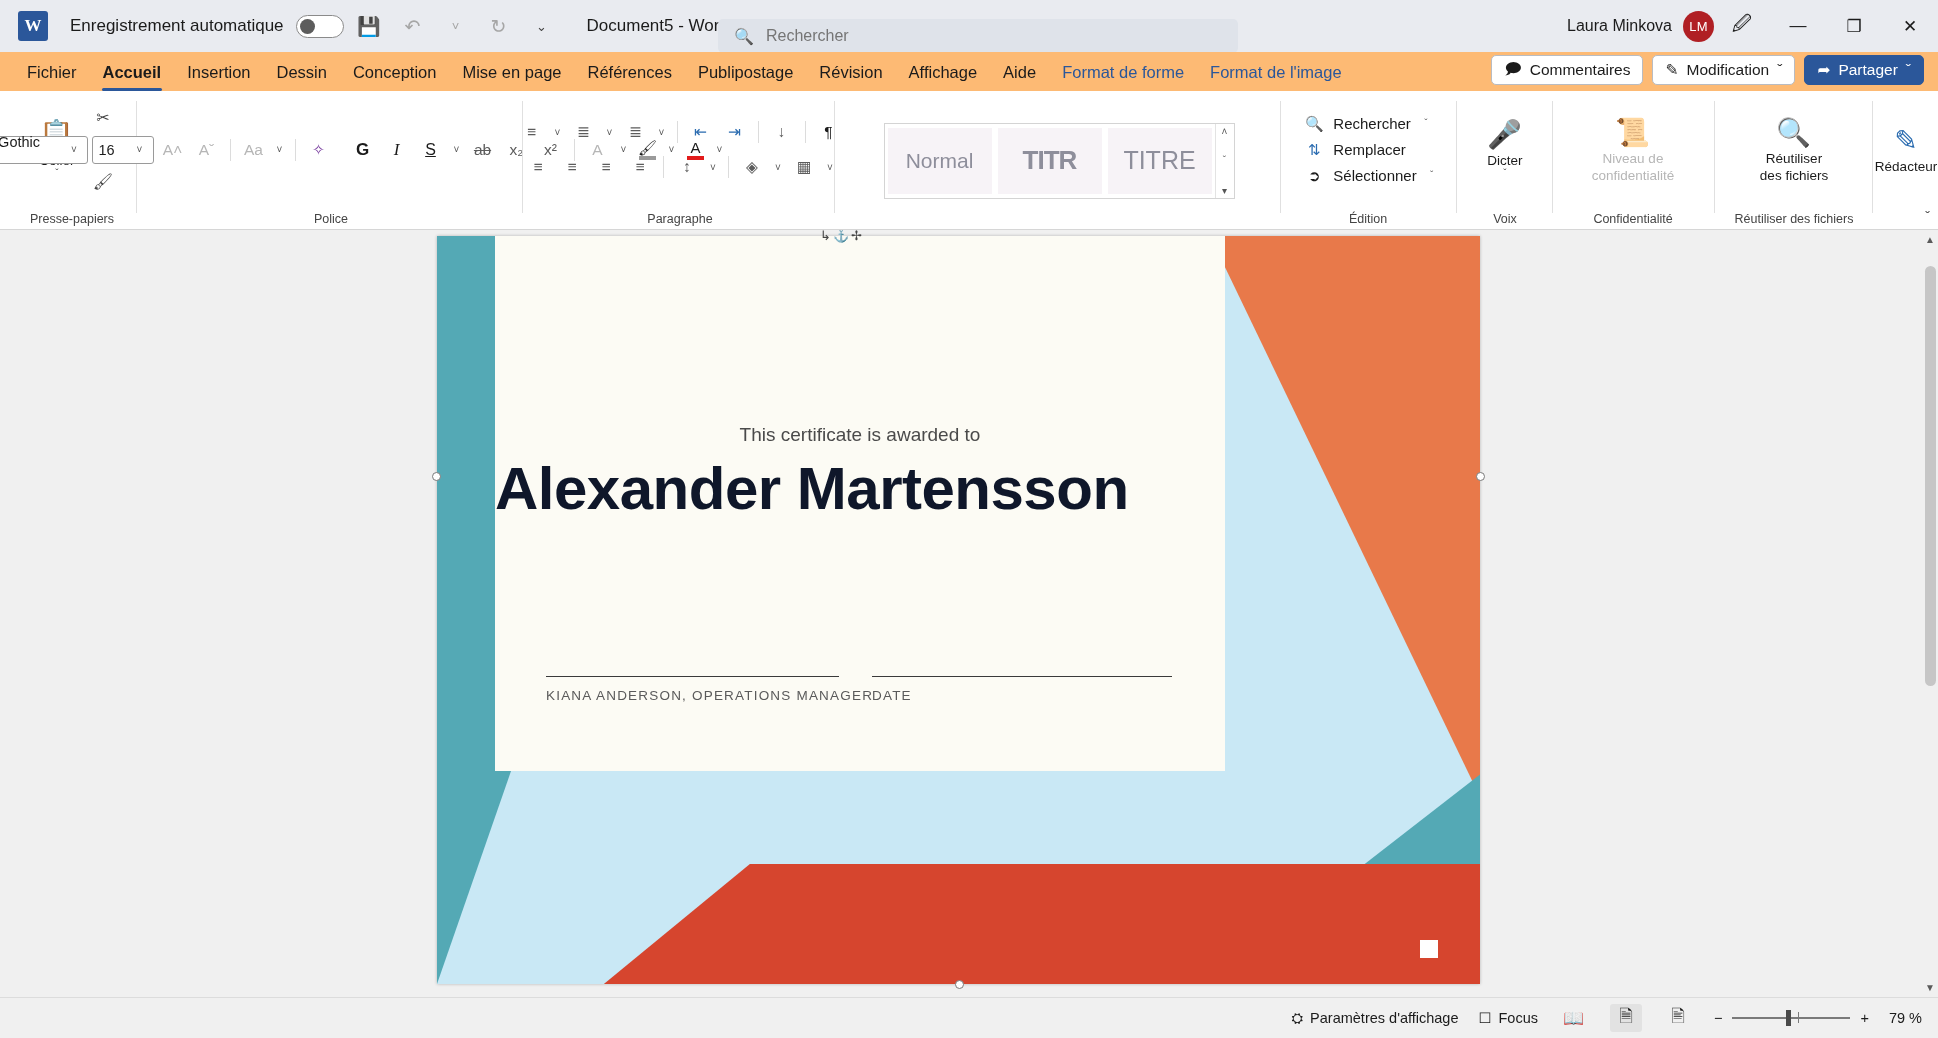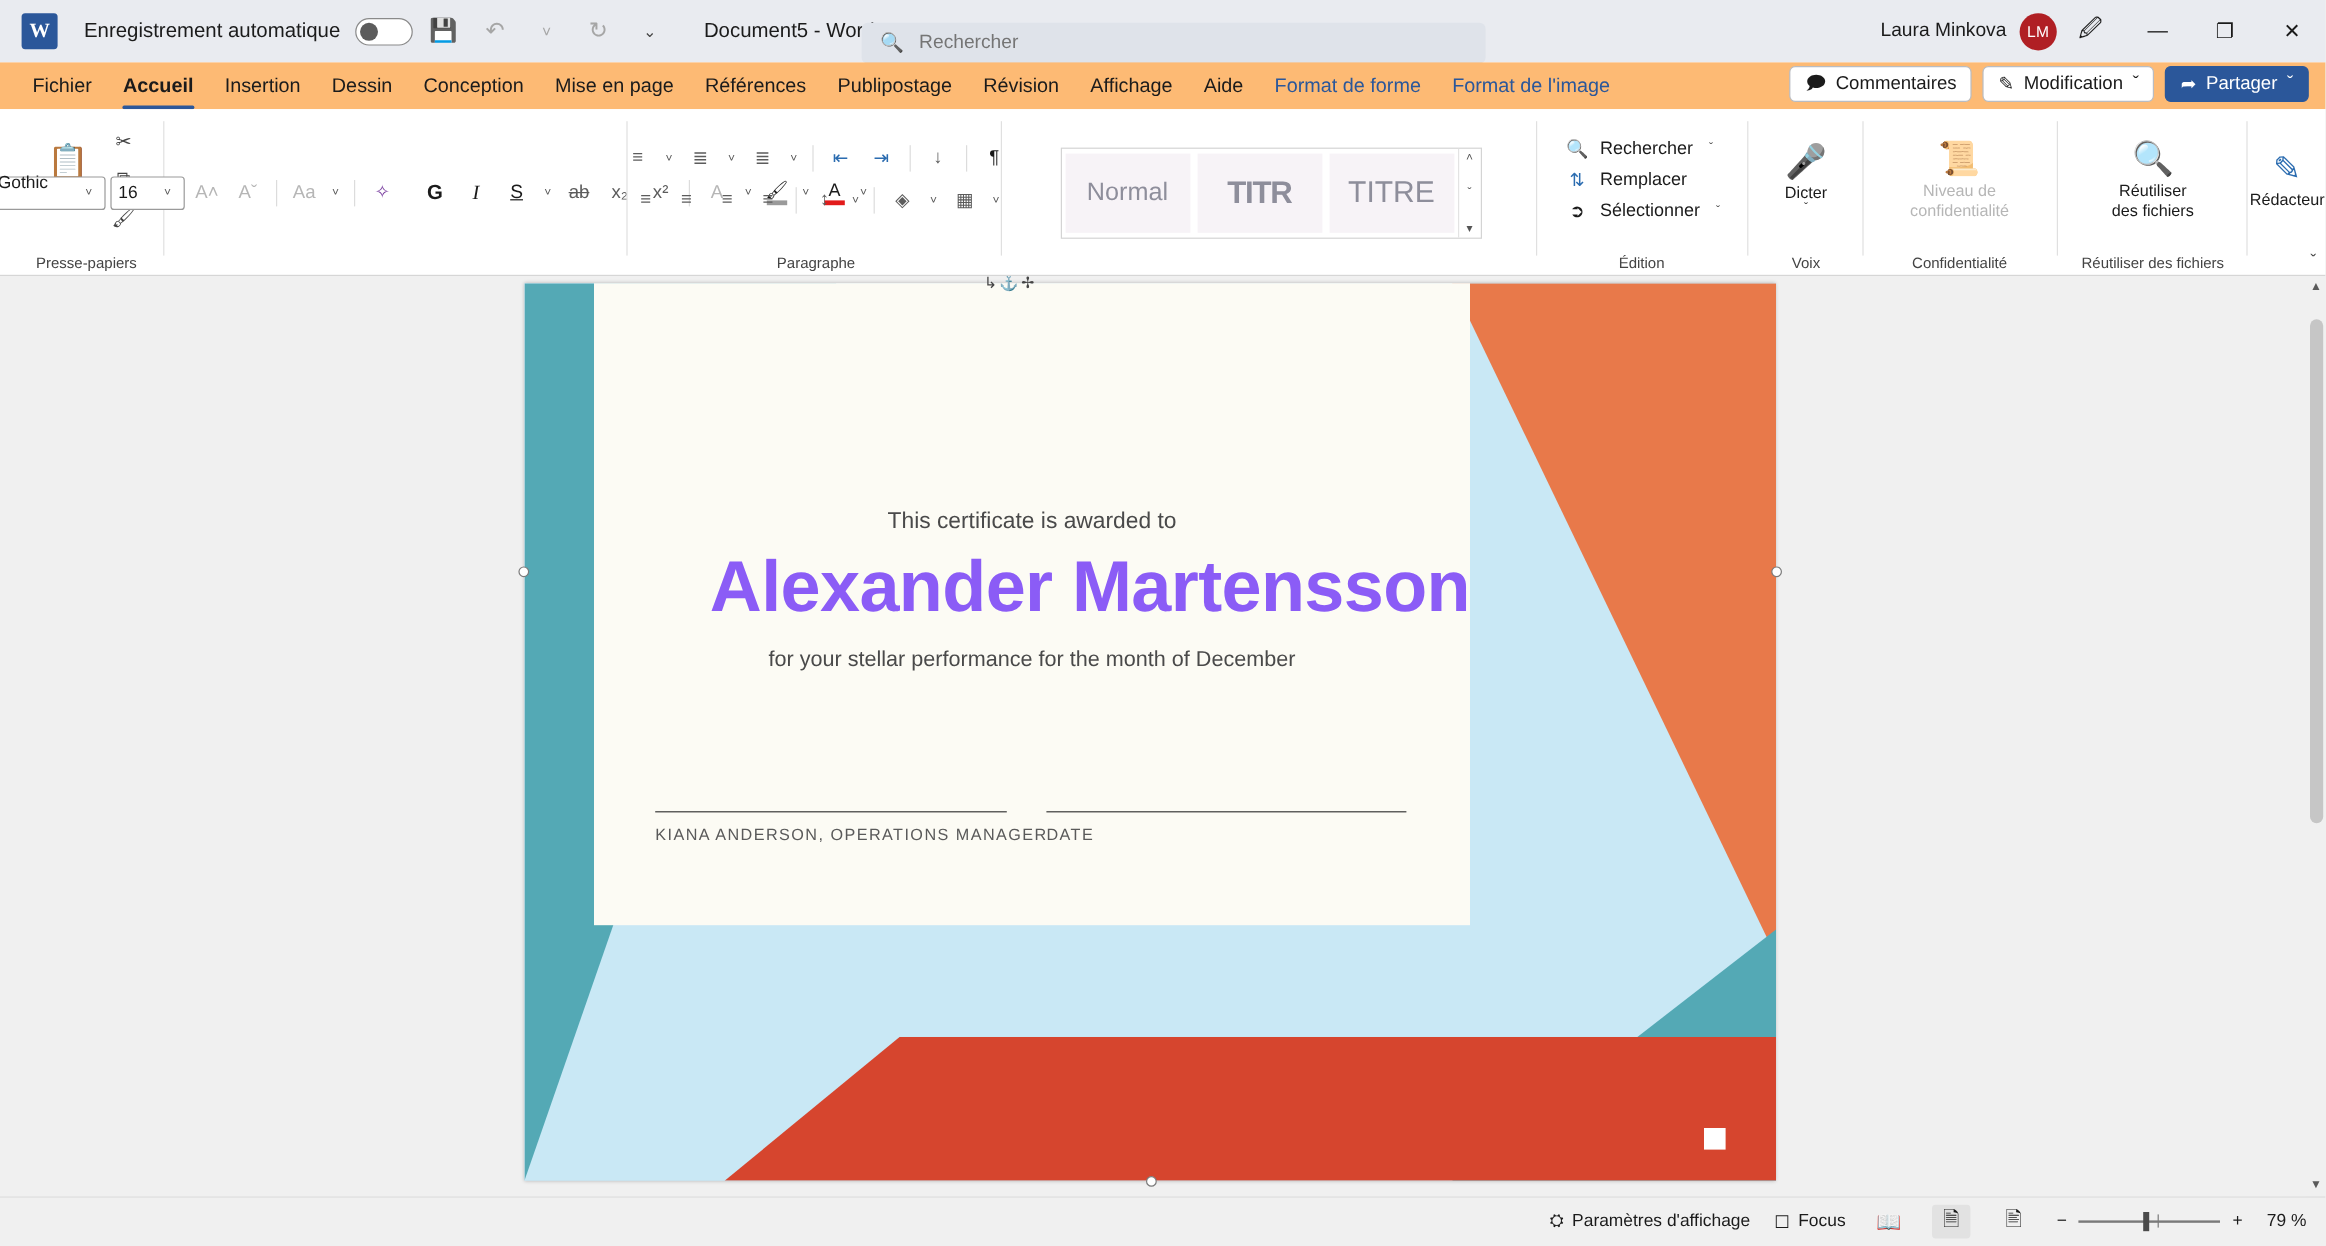--- a/index.html
+++ b/index.html
@@ -210,22 +210,22 @@
   .cert-title {
     position: absolute; top: 96px; left: 0; width: 100%; text-align: center;
     font-size: 26px; letter-spacing: 3.4px; color: #3d8b9b;
     font-family: "DejaVu Sans", sans-serif; font-weight: 300;
   }
   .cert-sub {
     position: absolute; top: 188px; left: 0; width: 100%; text-align: center;
     font-size: 19px; color: #4a4a4a;
   }
   .cert-name {
-    position: absolute; top: 218px; left: 0; width: 100%; text-align: right;
-    font-size: 60px; color: #8b5cf6; font-weight: bold; letter-spacing: -0.5px;
+    position: absolute; top: 218px; left: 0; width: 100%; text-align: left;
+    font-size: 60px; color: #0f172a; font-weight: bold; letter-spacing: -0.5px;
     font-family: "Liberation Sans Narrow", "Liberation Sans", sans-serif;
   }
   .cert-note {
     position: absolute; top: 303px; left: 0; width: 100%; text-align: center;
     font-size: 18px; color: #4a4a4a;
   }
   .sigline {
     position: absolute; border-bottom: 1.4px solid #3a3a3a;
   }
   .sig1 { left: 51px; top: 440px; width: 293px; }
@@ -408,20 +408,21 @@
             <span class="bar" style="background:#9a9a9a;"></span>
           </div>
           <span class="chevmini">˅</span>
           <div class="colorbtn">
             <span class="letter">A</span>
             <span class="bar" style="background:#e21b1b;"></span>
           </div>
           <span class="chevmini">˅</span>
         </div>
       </div>
+      <div class="gcaption">Police</div>
     </div>
     <div class="gsep" style="left:522px;"></div>
 
     <div class="rgroup" style="left:532px;width:296px;">
       <div class="gbody" style="flex-direction:column;justify-content:center;gap:6px;">
         <div class="fontrow">
           <div class="fbtn">≡</div>
           <span class="chevmini">˅</span>
           <div class="fbtn">≣</div>
           <span class="chevmini">˅</span>
@@ -547,21 +548,20 @@
       <div class="deco">
         <div class="teal-left"></div>
         <div class="orange-right"></div>
         <div class="teal-right"></div>
         <div class="red-bottom"></div>
       </div>
 
       <div class="sheet">
         <div class="cert-sub">This certificate is awarded to</div>
         <div class="cert-name">Alexander Martensson</div>
-        <div class="cert-note">for your stellar performance for the month of December</div>
 
         <div class="sigline sig1"></div>
         <div class="siglabel sl1">KIANA ANDERSON, OPERATIONS MANAGER</div>
         <div class="sigline sig2"></div>
         <div class="siglabel sl2">DATE</div>
       </div>
 
       <div class="whitebox"></div>
 
       <div class="anchor-icons">

